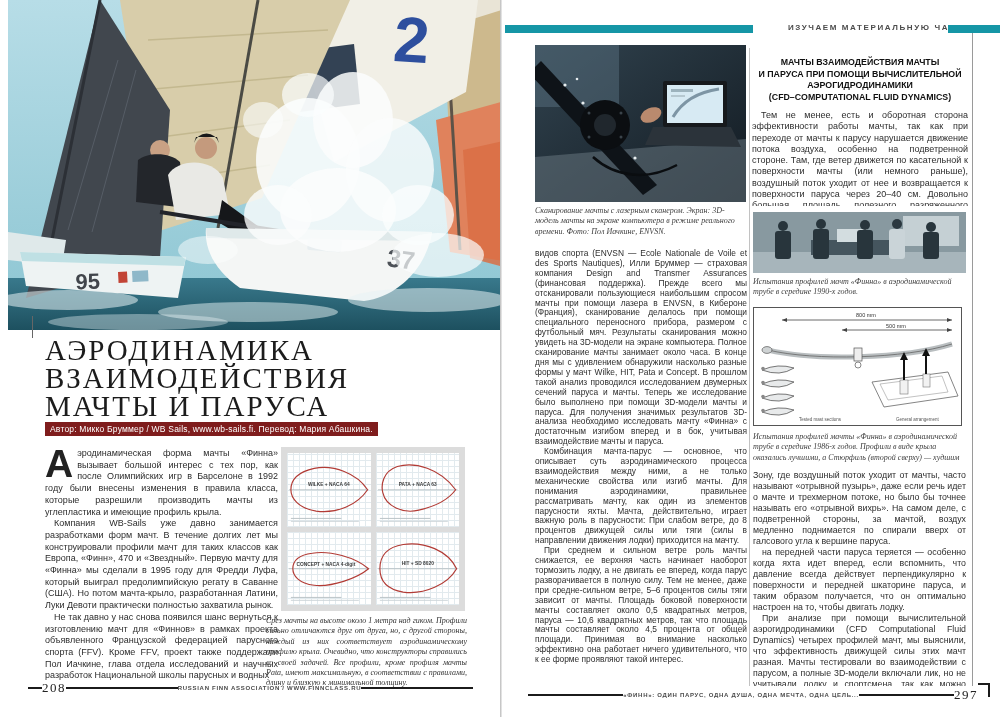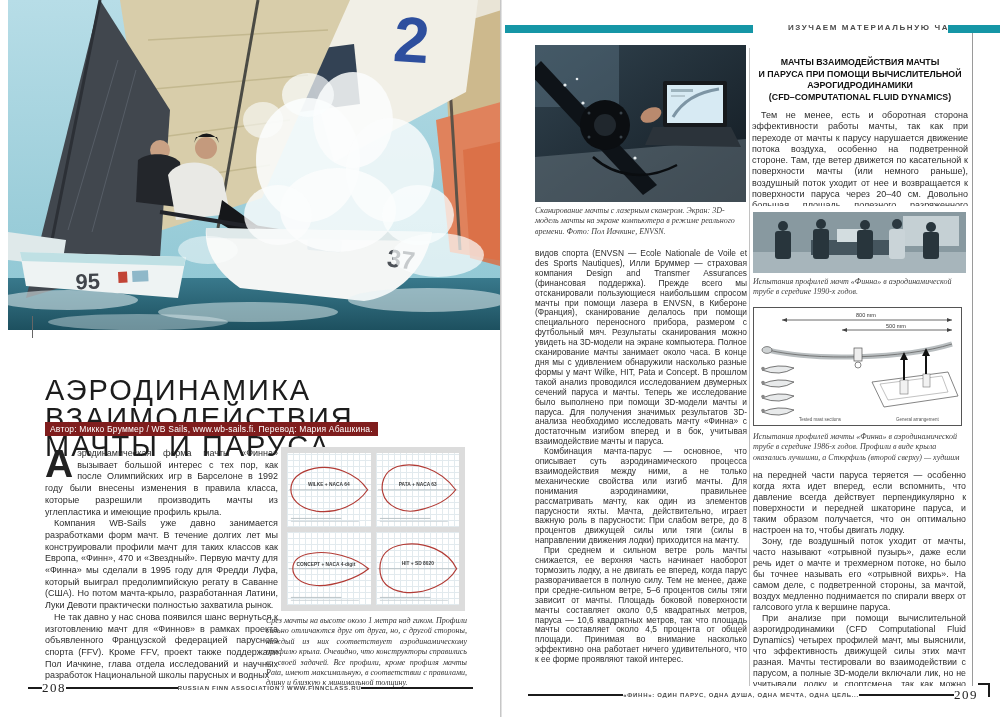--- a/index.html
+++ b/index.html
@@ -2,22 +2,22 @@
 <html><head>
 <meta charset="utf-8">
 <style>
   html,body{margin:0;padding:0;background:#e9e9e9;}
   .spread{position:relative;width:1000px;height:717px;background:#fff;outline:1px solid #cfcfcf;
     font-family:"Liberation Sans",sans-serif;overflow:hidden;margin:0 auto;}
   .abs{position:absolute;}
   
   .photo-main{left:8px;top:0;width:492px;height:330px;overflow:hidden;}
   .regmark{left:32px;top:316px;width:1px;height:22px;background:#666;}
-  .title{left:45px;top:336px;font-family:Liberation Sans, sans-serif;font-size:29px;line-height:28px;
-    color:#1c1c1c;letter-spacing:2px;margin-top:40px;}
+  .title{left:45px;top:336px;font-family:Liberation Serif, serif;font-size:29px;line-height:28px;
+    color:#1c1c1c;letter-spacing:2px;}
   .byline{left:45px;top:422px;background:#7f1d1d;color:#fff;font-size:8.5px;line-height:12px;
     padding:1px 5px;letter-spacing:.2px;}
   .body-left{left:45px;top:448px;width:233px;height:236px;font-size:9px;line-height:11.7px;
     text-align:justify;color:#2c2c2c;overflow:hidden;}
   .body-left p{margin:0;}
   .body-left p+p{text-indent:9px;}
   .dropcap{float:left;font-size:39px;line-height:32px;font-weight:bold;color:#222;padding-right:4px;}
   .profiles{left:281px;top:447px;width:184px;height:164px;background:#dcdcdc;box-sizing:border-box;
     padding:6px;display:grid;grid-template-columns:1fr 1fr;grid-template-rows:1fr 1fr;gap:5px;}
   .panel{background:#fff;background-image:
@@ -331,26 +331,26 @@
       <polygon points="150,44 146,52 154,52" fill="#111"></polygon>
       <rect x="169" y="66" width="7" height="13" fill="#f2f2f2" stroke="#777" stroke-width=".6"></rect>
       <line x1="172" y1="66" x2="172" y2="46" stroke="#111" stroke-width="2"></line>
       <polygon points="172,40 168,48 176,48" fill="#111"></polygon>
       <text x="142" y="113" font-size="4.5" fill="#555">General arrangement</text>
     </svg>
   </div>
   <div class="abs cap cap3">Испытания профилей мачты «Финна» в аэродинамической трубе в середине 1986-х годов. Профили в виде крыла оказались лучшими, а Стюрфиль (второй сверху) — худшим</div>
 
   <div class="abs col2">
+    <p>Зону, где воздушный поток уходит от мачты, часто называют «отрывной пузырь», даже если речь идет о мачте и трехмерном потоке, но было бы точнее называть его «отрывной вихрь». На самом деле, с подветренной стороны, за мачтой, воздух медленно поднимается по спирали вверх от галсового угла к вершине паруса.</p>
     <p>на передней части паруса теряется — особенно когда яхта идет вперед, если вспомнить, что давление всегда действует перпендикулярно к поверхности и передней шкаторине паруса, и таким образом получается, что он оптимально настроен на то, чтобы двигать лодку.</p>
-    <p>Зону, где воздушный поток уходит от мачты, часто называют «отрывной пузырь», даже если речь идет о мачте и трехмерном потоке, но было бы точнее называть его «отрывной вихрь». На самом деле, с подветренной стороны, за мачтой, воздух медленно поднимается по спирали вверх от галсового угла к вершине паруса.</p>
     <p>При анализе при помощи вычислительной аэрогидродинамики (CFD Computational Fluid Dynamics) четырех профилей мачт, мы выяснили, что эффективность движущей силы этих мачт разная. Мачты тестировали во взаимодействии с парусом, а полные 3D-модели включали лик, но не учитывали лодку и спортсмена, так как можно предположить, что их влияние одинаково во всех случаях. Мачта HIT оказалась лучшей в слабый</p>
   </div>
 
   <div class="abs footer footer-right">
     <div class="rule grow"></div>
     <span class="foot-text">«ФИНН»: ОДИН ПАРУС, ОДНА ДУША, ОДНА МЕЧТА, ОДНА ЦЕЛЬ...</span>
     <div class="rule grow"></div>
-    <span class="pagenum">209</span>
+    <span class="pagenum">297</span>
     <div class="elbow"></div>
   </div>
 
 </div>
 
 </body></html>

